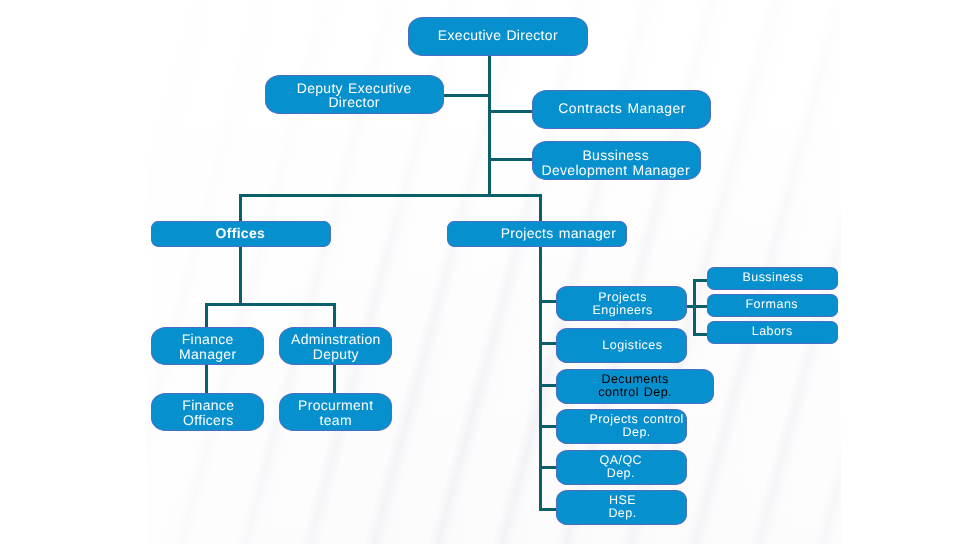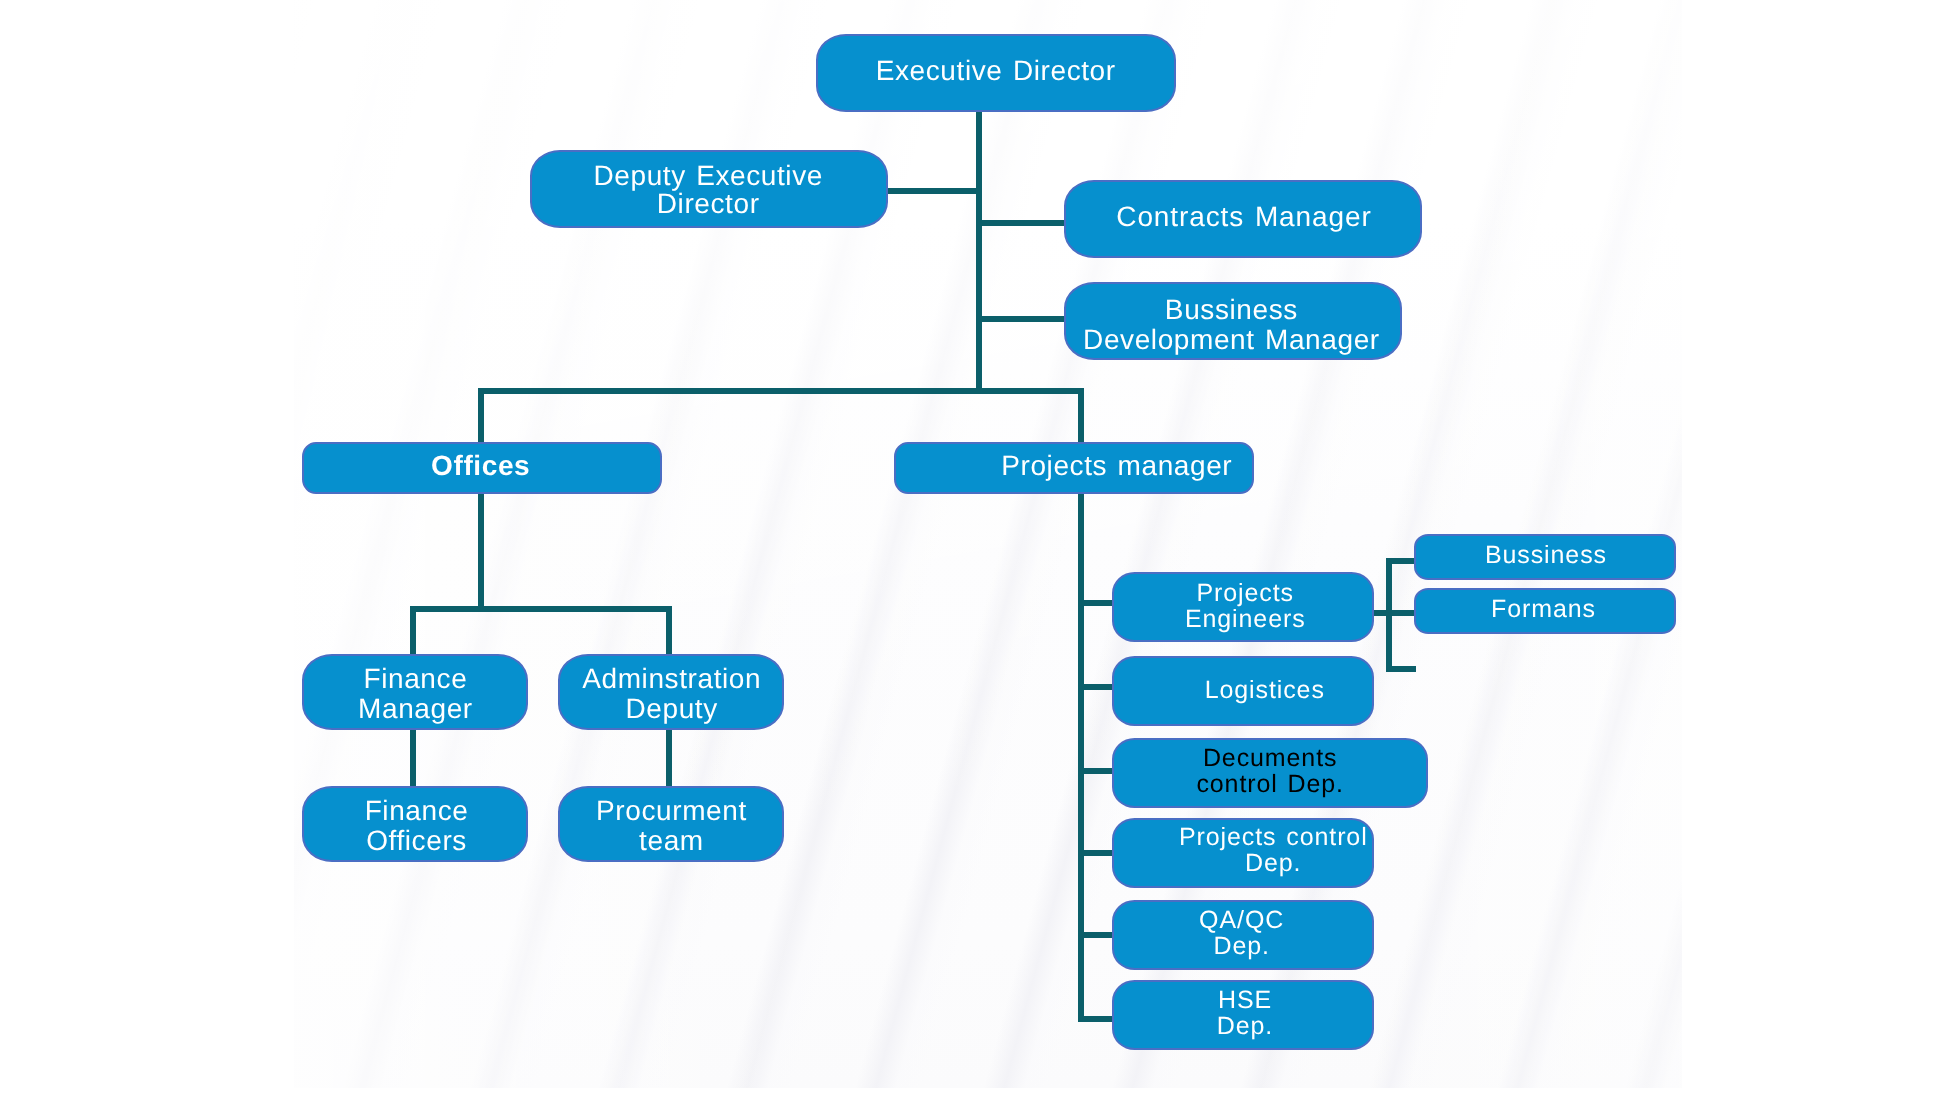--- a/index.html
+++ b/index.html
@@ -91,15 +91,16 @@
     <div class="node" style="left: 556px; top: 368.5px; width: 158px; height: 35px; border-radius: 11.3px / 10.5px; font-size: 12.5px; line-height: 13px; letter-spacing: 0.45px; background: rgb(6, 144, 206); border-color: rgb(74, 110, 196); color: #000000;"><span class="node-label" style="margin-right: -0.45px; transform: translate(0.188px, 0px);">Decuments
 control Dep.</span></div>
     <div class="node" style="left: 556px; top: 409px; width: 131px; height: 35px; border-radius: 11.3px / 10.5px; font-size: 12.5px; line-height: 13px; letter-spacing: 0.45px; background: rgb(6, 144, 206); border-color: rgb(74, 110, 196); color: rgb(255, 255, 255); padding-left: 28px;"><span class="node-label" style="margin-right: -0.45px; transform: translate(0.469px, -1.5px);">Projects control
 Dep.</span></div>
     <div class="node" style="left: 556px; top: 449.5px; width: 131px; height: 35px; border-radius: 11.3px / 10.5px; font-size: 12.5px; line-height: 13px; letter-spacing: 0.45px; background: rgb(6, 144, 206); border-color: rgb(74, 110, 196); color: rgb(255, 255, 255);"><span class="node-label" style="margin-right: -0.45px; transform: translate(-0.438px, 0px);">QA/QC
 Dep.</span></div>
     <div class="node" style="left: 556px; top: 489.5px; width: 131px; height: 35px; border-radius: 11.3px / 10.5px; font-size: 12.5px; line-height: 13px; letter-spacing: 0.45px; background: rgb(6, 144, 206); border-color: rgb(74, 110, 196); color: rgb(255, 255, 255);"><span class="node-label" style="margin-right: -0.45px; transform: translate(0.391px, 0px);">HSE
 Dep.</span></div>
     <div class="node" style="left: 707px; top: 267px; width: 131px; height: 23px; border-radius: 7.1px / 6.5px; font-size: 12.5px; line-height: 13.5px; letter-spacing: 0.45px; background: rgb(6, 144, 206); border-color: rgb(74, 110, 196); color: rgb(255, 255, 255);"><span class="node-label" style="margin-right: -0.45px; transform: translate(0.453px, -0.75px);">Bussiness</span></div>
     <div class="node" style="left: 707px; top: 294px; width: 131px; height: 23px; border-radius: 7.1px / 6.5px; font-size: 12.5px; line-height: 13.5px; letter-spacing: 0.45px; background: rgb(6, 144, 206); border-color: rgb(74, 110, 196); color: rgb(255, 255, 255);"><span class="node-label" style="margin-right: -0.45px; transform: translate(-0.484px, -0.75px);">Formans</span></div>
+    <div class="node" style="left: 707px; top: 321px; width: 131px; height: 23px; border-radius: 7.1px / 6.5px; font-size: 12.5px; line-height: 13.5px; letter-spacing: 0.45px; background: rgb(6, 144, 206); border-color: rgb(74, 110, 196); color: rgb(255, 255, 255);"><span class="node-label" style="margin-right: -0.45px; transform: translate(-0.25px, -0.75px);">Labors</span></div>
   </div>
 
 </div>
 
 </body></html>

